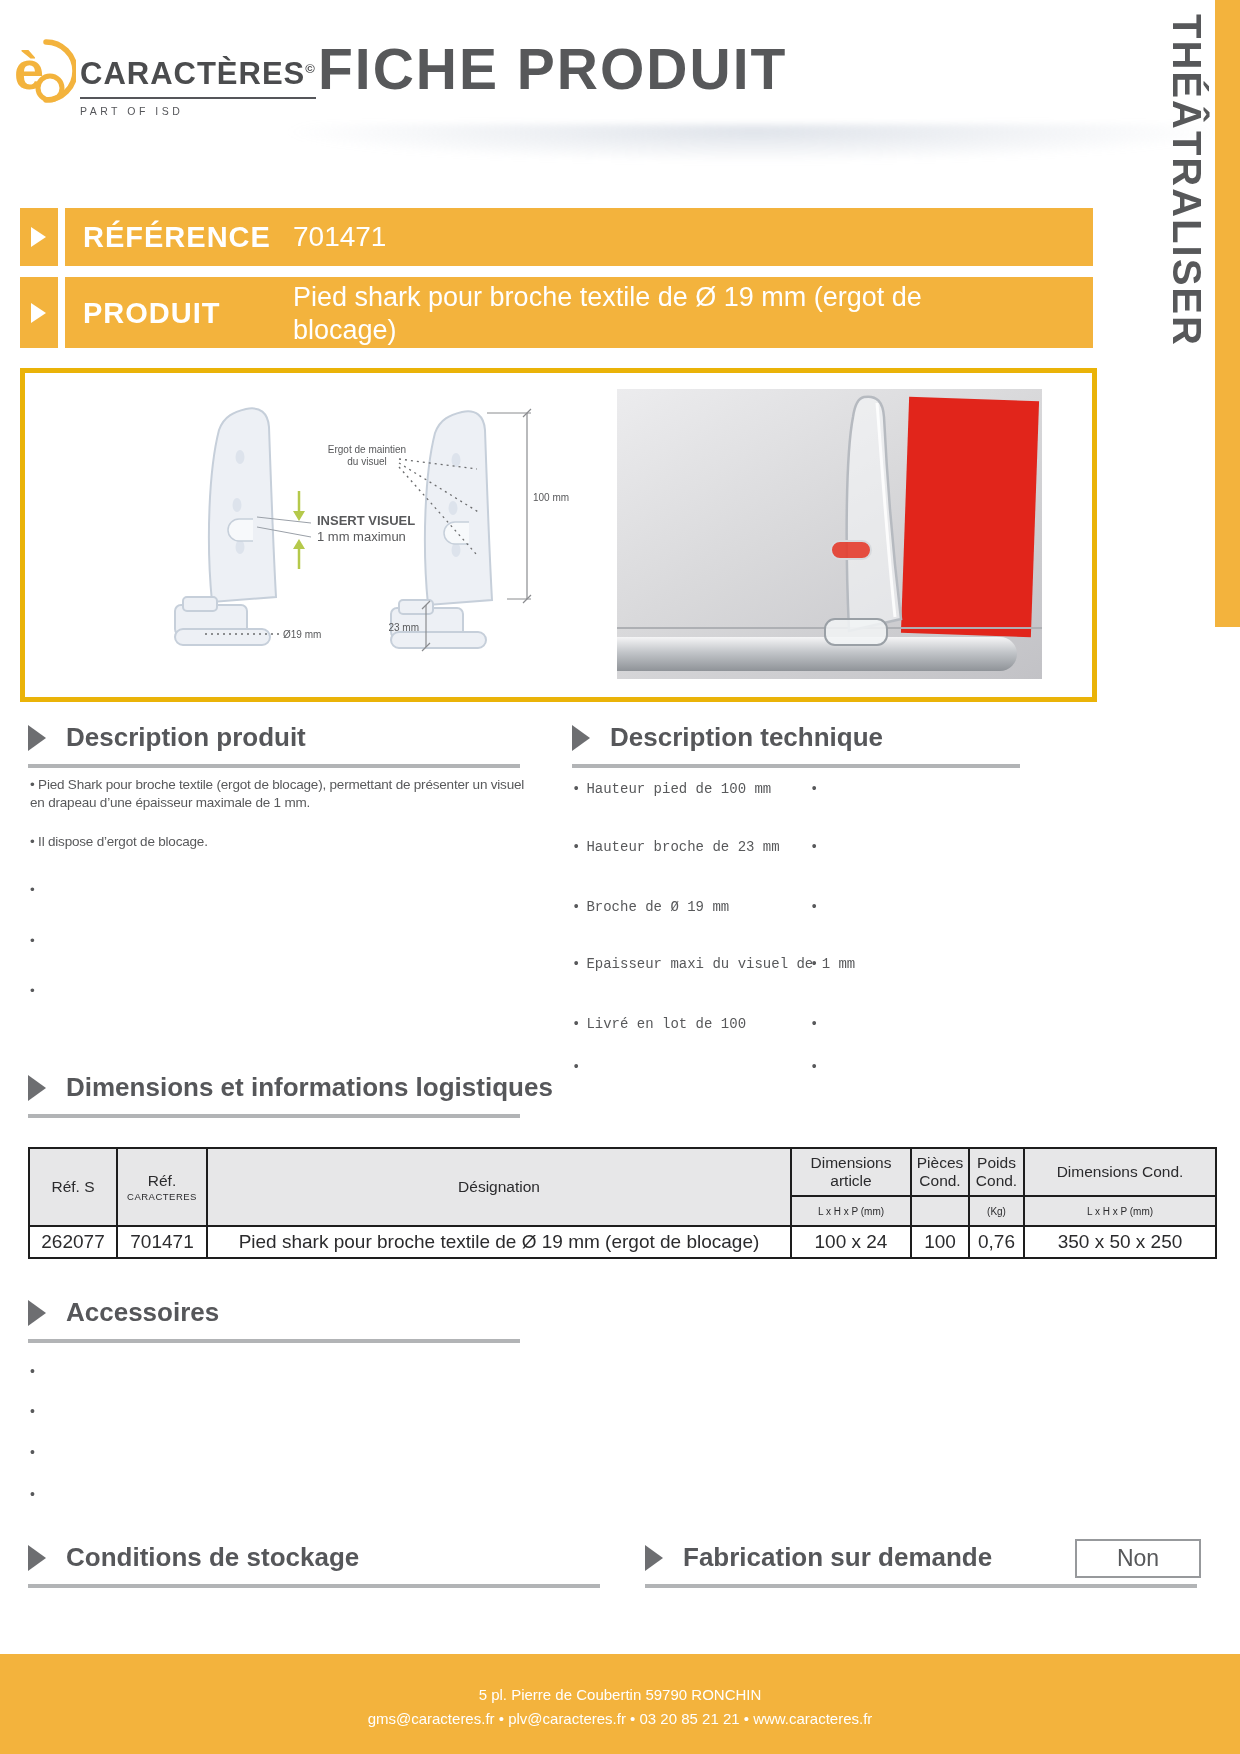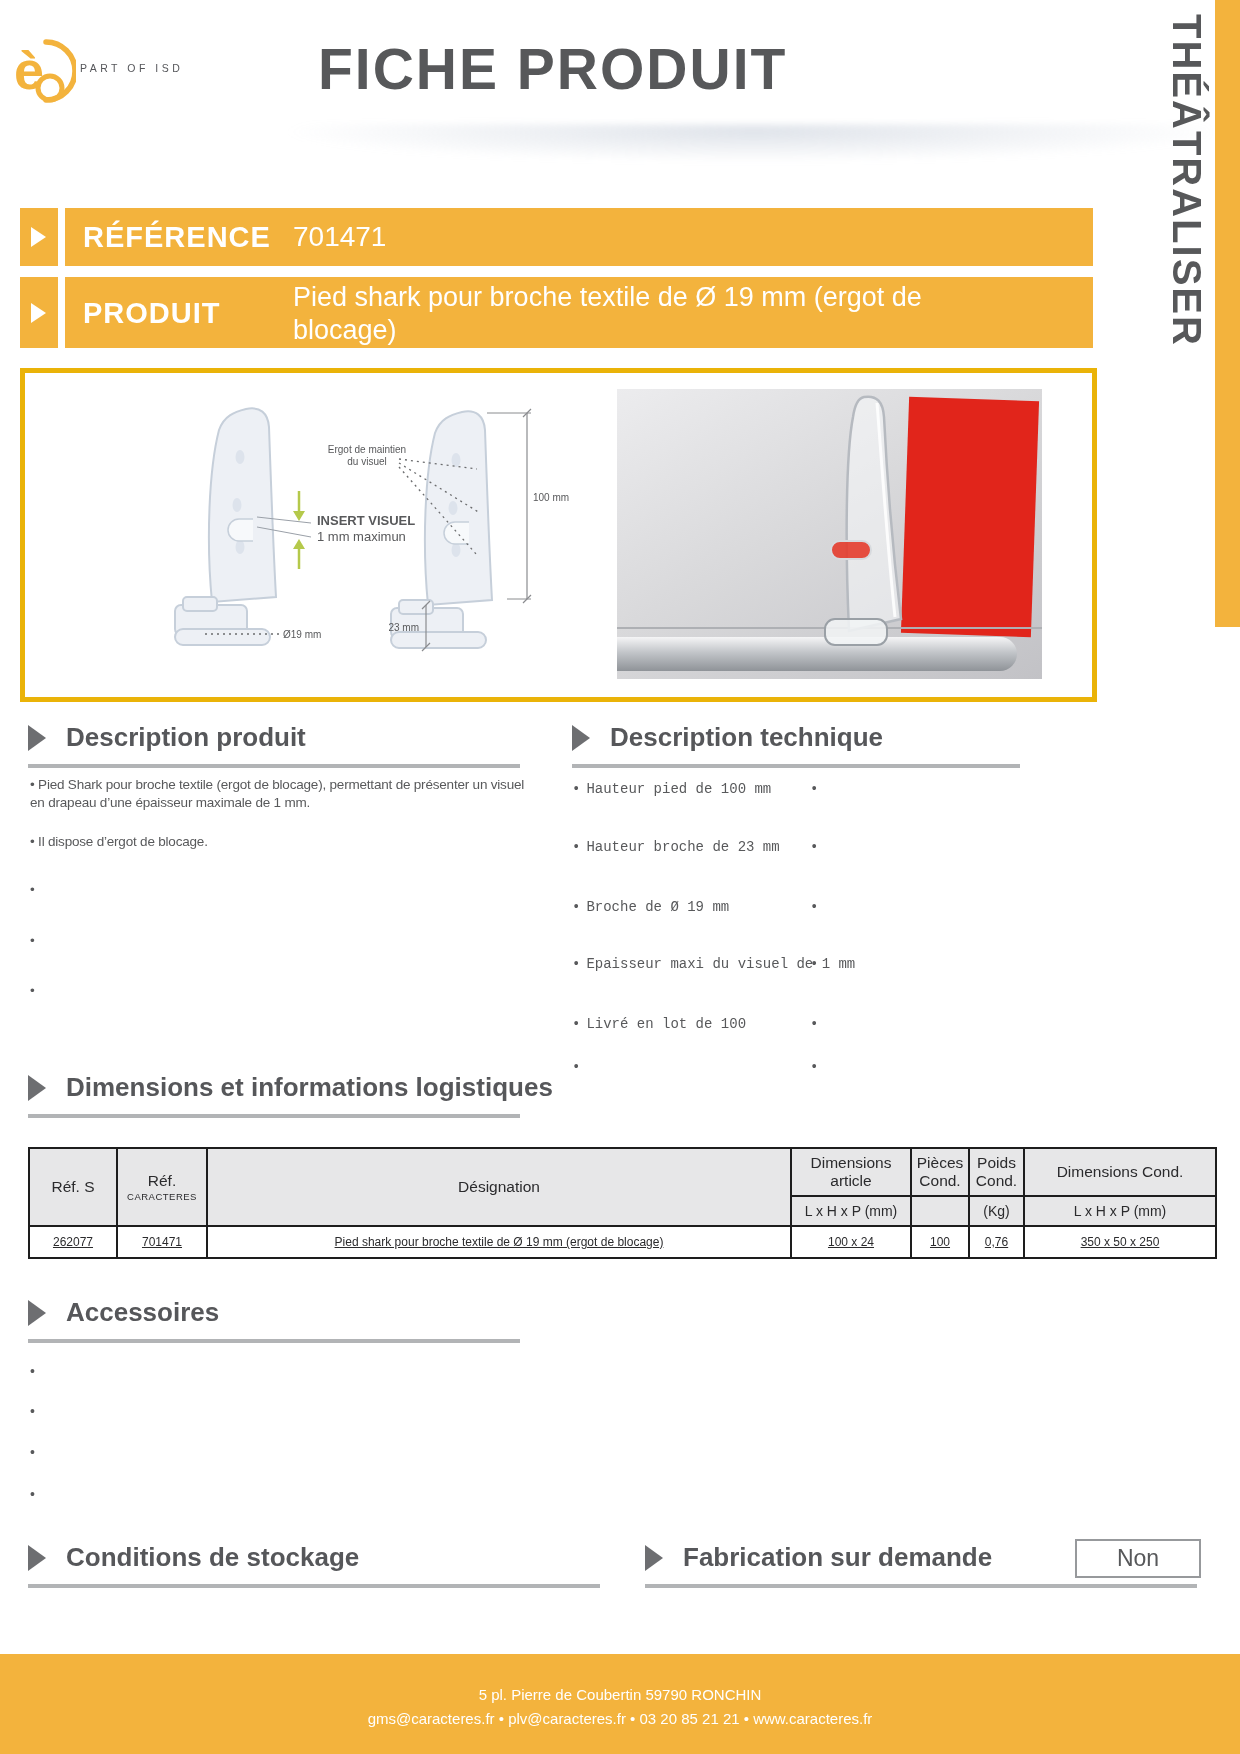--- a/index.html
+++ b/index.html
@@ -74,22 +74,22 @@
   .acc-bullet{position:absolute;left:30px;font-size:14px;color:var(--txt);}
   .acc-bullet::before{content:"•";}
 
   
   .log-table{position:absolute;left:28px;top:1147px;width:1187px;border-collapse:collapse;
              table-layout:fixed;color:#2B2B2D;}
   .log-table th,.log-table td{border:2px solid #1D1D1D;text-align:center;vertical-align:middle;
              padding:1px 2px;font-weight:normal;overflow:hidden;}
   .log-table th{background:#E7E7E8;font-size:15.5px;}
   .log-table tr.h1 th{height:44px;}
-  .log-table tr.h2 th{height:26px;font-size:14px;}
-  .log-table tr.data td{height:28px;background:#fff;font-size:12px;text-decoration:underline;}
+  .log-table tr.h2 th{height:26px;font-size:10px;}
+  .log-table tr.data td{height:28px;background:#fff;font-size:19px;}
   .th-small{font-size:9.5px;letter-spacing:.5px;margin-top:1px;}
 
   
   .non-box{position:absolute;left:1075px;top:1539px;width:122px;height:35px;border:2px solid #97999C;
            background:#fff;text-align:center;line-height:35px;font-size:23px;color:#57585A;}
   .footer{position:absolute;left:0;top:1654px;width:1240px;height:100px;background:var(--accent);
           color:#fff;text-align:center;}
   .footer-line{font-size:15px;line-height:24px;}
   .footer-line.first{padding-top:29px;}
 
@@ -101,20 +101,21 @@
 
 <div id="page">
 
   <div class="logo">
     <svg class="logo-mark" width="62" height="66" viewBox="0 0 62 64">
       <path d="M32,3 A29,29 0 0 1 32,61" fill="none" stroke="#F3B33D" stroke-width="5.5" stroke-linecap="round"></path>
       <circle cx="36" cy="49" r="12" fill="none" stroke="#F3B33D" stroke-width="5"></circle>
       <text x="0" y="50" font-size="54" font-weight="bold" fill="#F3B33D" font-family="Liberation Sans, sans-serif">è</text>
     </svg>
     <div class="logo-text">
+      <div class="logo-name"><span>CARACTÈRES</span><span class="logo-copy">©</span></div>
       <div class="logo-sub">PART OF ISD</div>
     </div>
   </div>
   <div class="doc-title">FICHE PRODUIT</div>
   <div class="top-shadow"></div>
   <div class="side-bar"></div>
   <div class="vertical-label">THÉÂTRALISER</div>
 
   <div class="banner" style="top:208px;height:58px;">
     <div class="banner-arrow">

